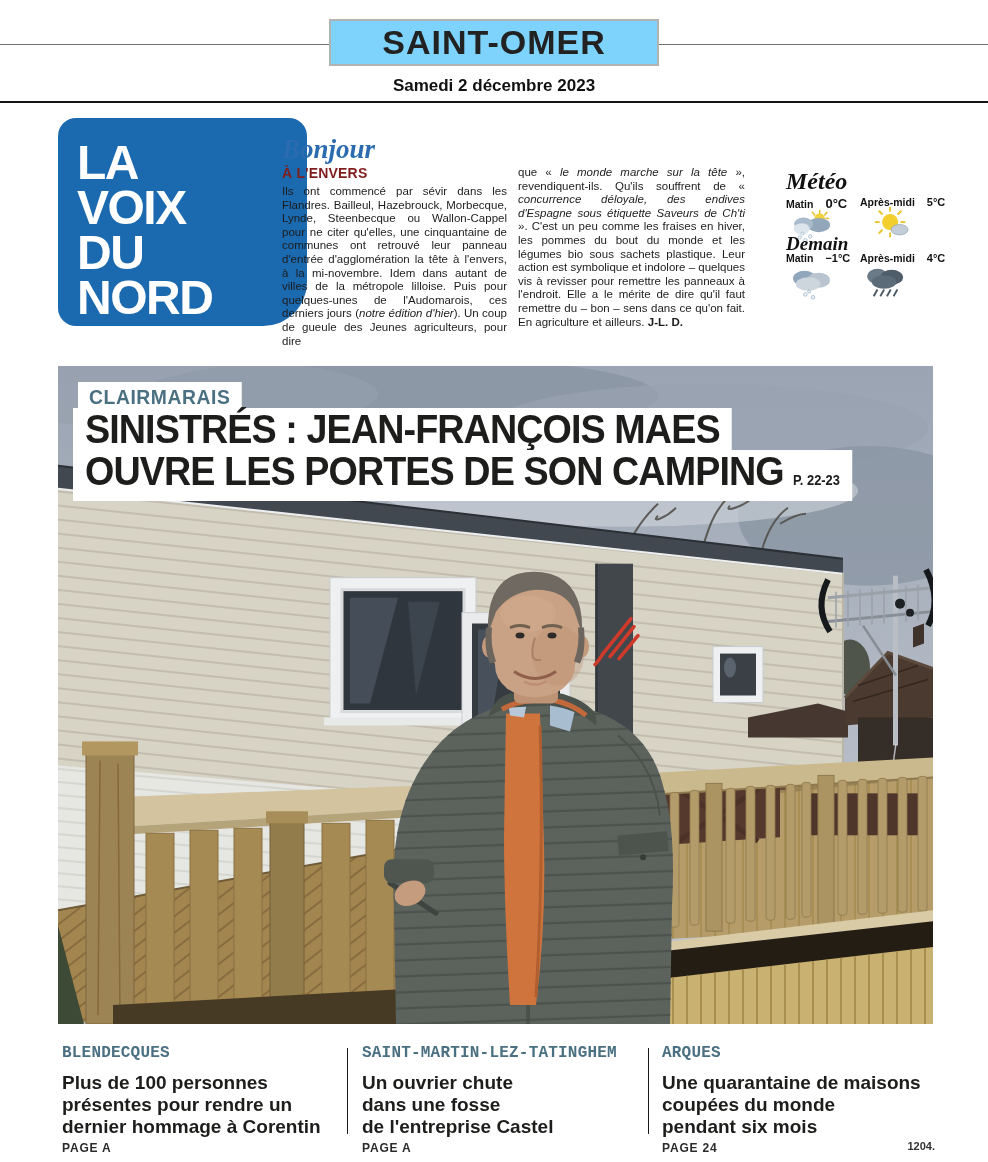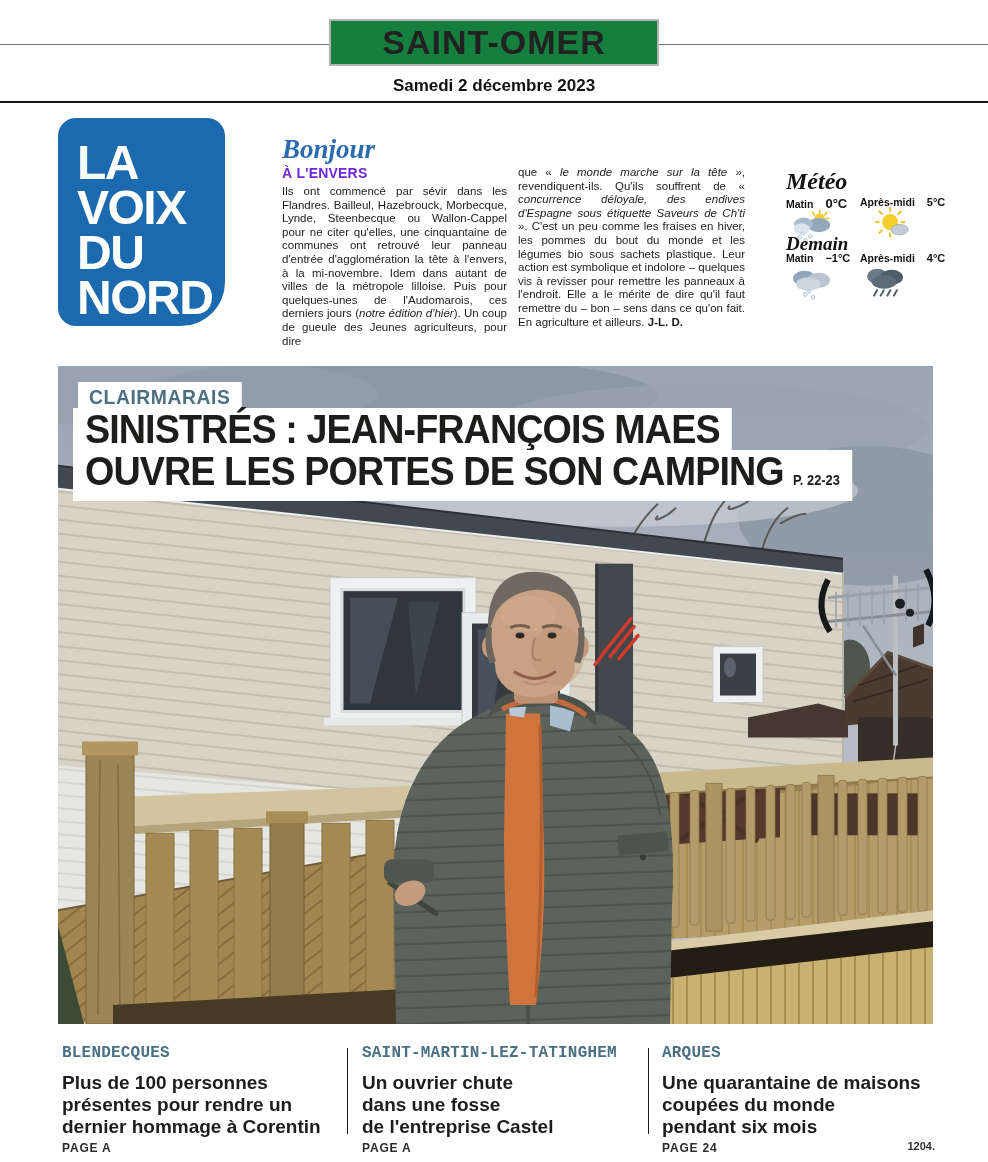--- a/index.html
+++ b/index.html
@@ -3,35 +3,35 @@
 <meta charset="utf-8">
 <style>
   * { margin:0; padding:0; box-sizing:border-box; }
   html,body { background:#ffffff; }
   body { width:988px; height:1162px; position:relative; overflow:hidden;
          font-family:"Liberation Sans", sans-serif; color:#1a1a1a; }
   .abs { position:absolute; }
 
   
   .top-rule-thin { left:0; top:44px; width:988px; height:1px; background:#6f6f6f; }
-  .section-box { left:329px; top:19px; width:330px; height:47px; background:#15803d;
+  .section-box { left:329px; top:19px; width:330px; height:47px; background:#7dd3fc;
                  border:2px solid #b2b2b2; display:flex; align-items:center; justify-content:center; z-index:3; }
   .section-box span { font-size:34px; font-weight:800; letter-spacing:1px; color:#222; }
   .edition-date { left:0; top:76px; width:988px; text-align:center; font-size:17px; font-weight:800; color:#111; }
   .black-rule { left:0; top:101px; width:988px; height:2px; background:#151515; }
 
   
-  .logo { left:58px; top:118px; width:167px; height:208px; border-radius:18px 18px 44px 18px;
+  .logo { left:58px; top:118px; width:249px; height:208px; border-radius:18px 18px 44px 18px;
           padding:22px 0 0 19px; }
   .logo-line { color:#fff; font-weight:900; font-size:48px; line-height:45px; letter-spacing:-1.5px; }
 
   
   .bonjour-title { left:282px; top:134px; font-family:"Liberation Serif", serif; font-style:italic;
                    font-weight:700; font-size:27px; }
-  .bonjour-sub { left:282px; top:165px; font-size:14px; font-weight:800; color:#6d28d9; letter-spacing:.2px; }
+  .bonjour-sub { left:282px; top:165px; font-size:14px; font-weight:800; color:#7f1d1d; letter-spacing:.2px; }
   .bonjour-col { width:225px; font-size:11.5px; line-height:13.6px; text-align:justify; color:#1c1c1c; }
   .bonjour-col i { font-style:italic; }
   .bonjour-col b { font-weight:800; }
   .col1 { left:282px; top:185px; }
   .col2 { left:518px; top:166px; width:227px; }
 
   
   .meteo-title { left:786px; top:168px; font-family:"Liberation Serif", serif; font-style:italic;
                  font-weight:700; font-size:24px; color:#111; }
   .meteo-label { font-size:10.5px; font-weight:800; color:#111; display:flex; gap:12px; align-items:baseline; }

